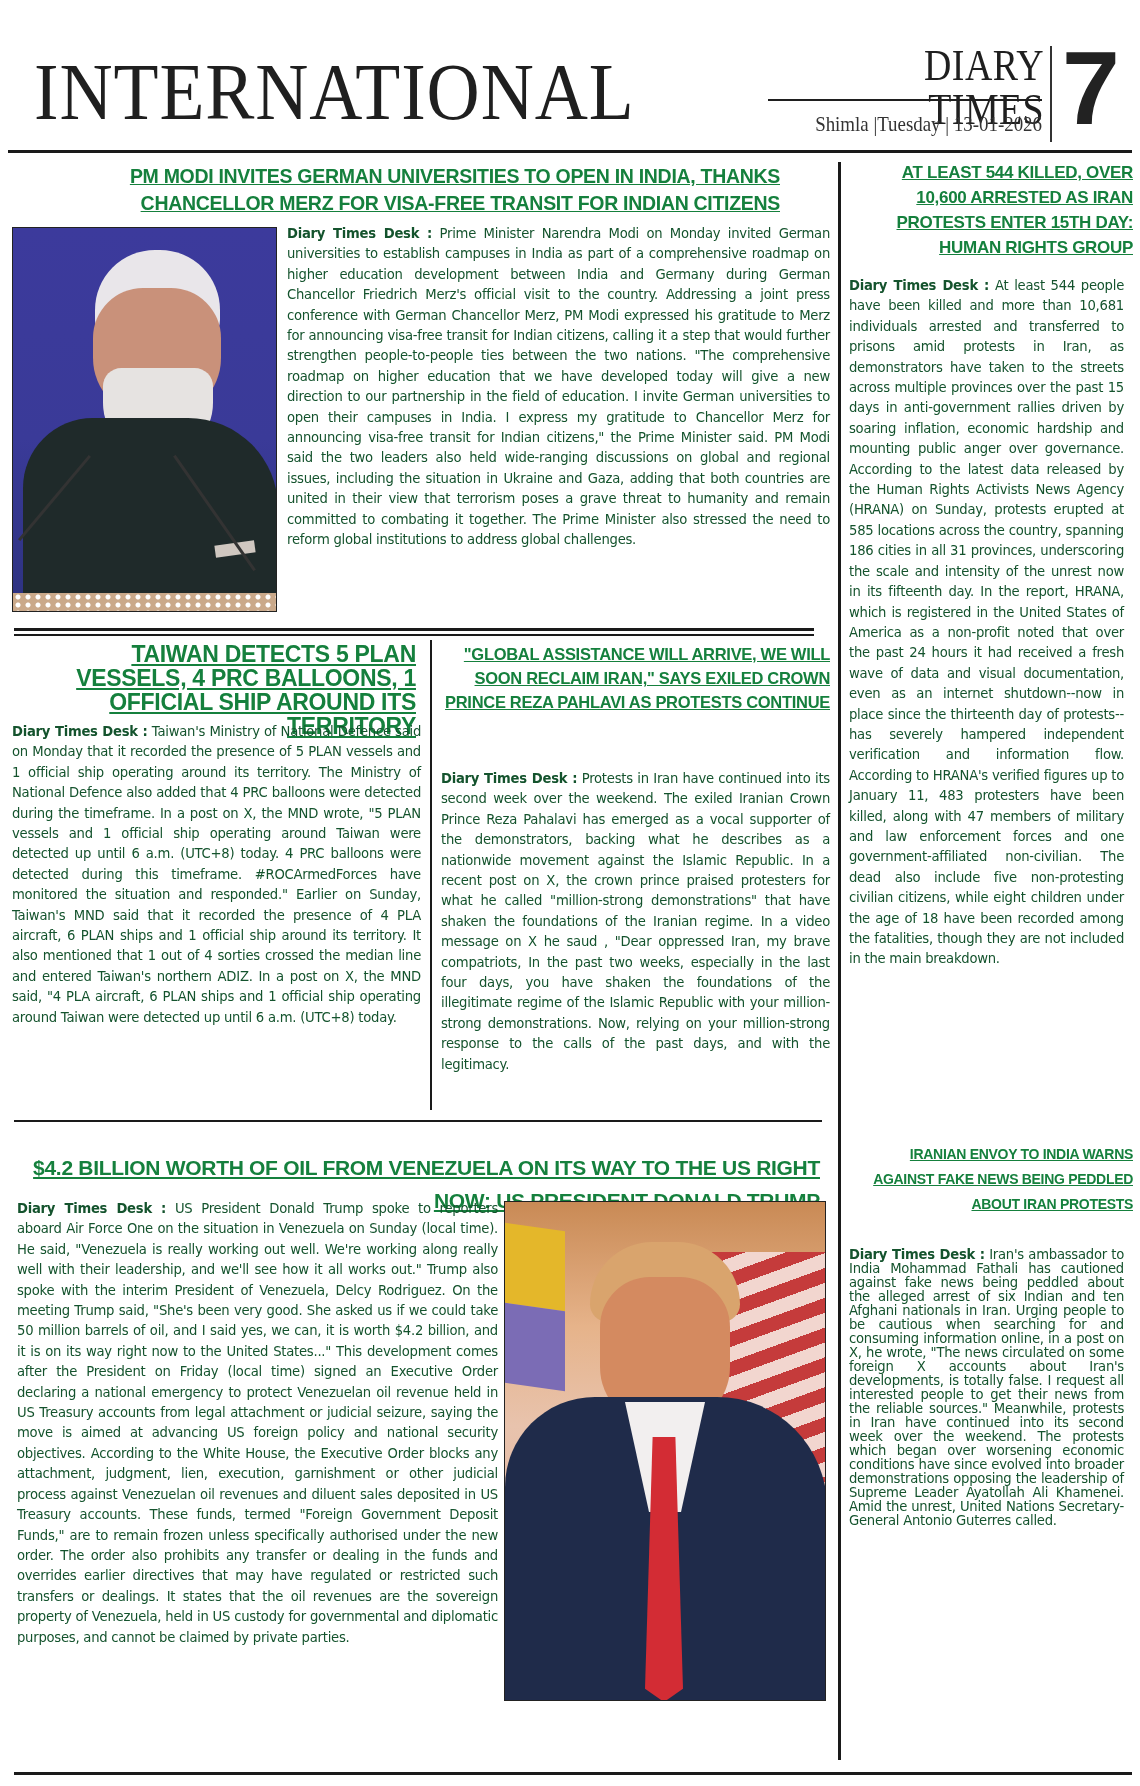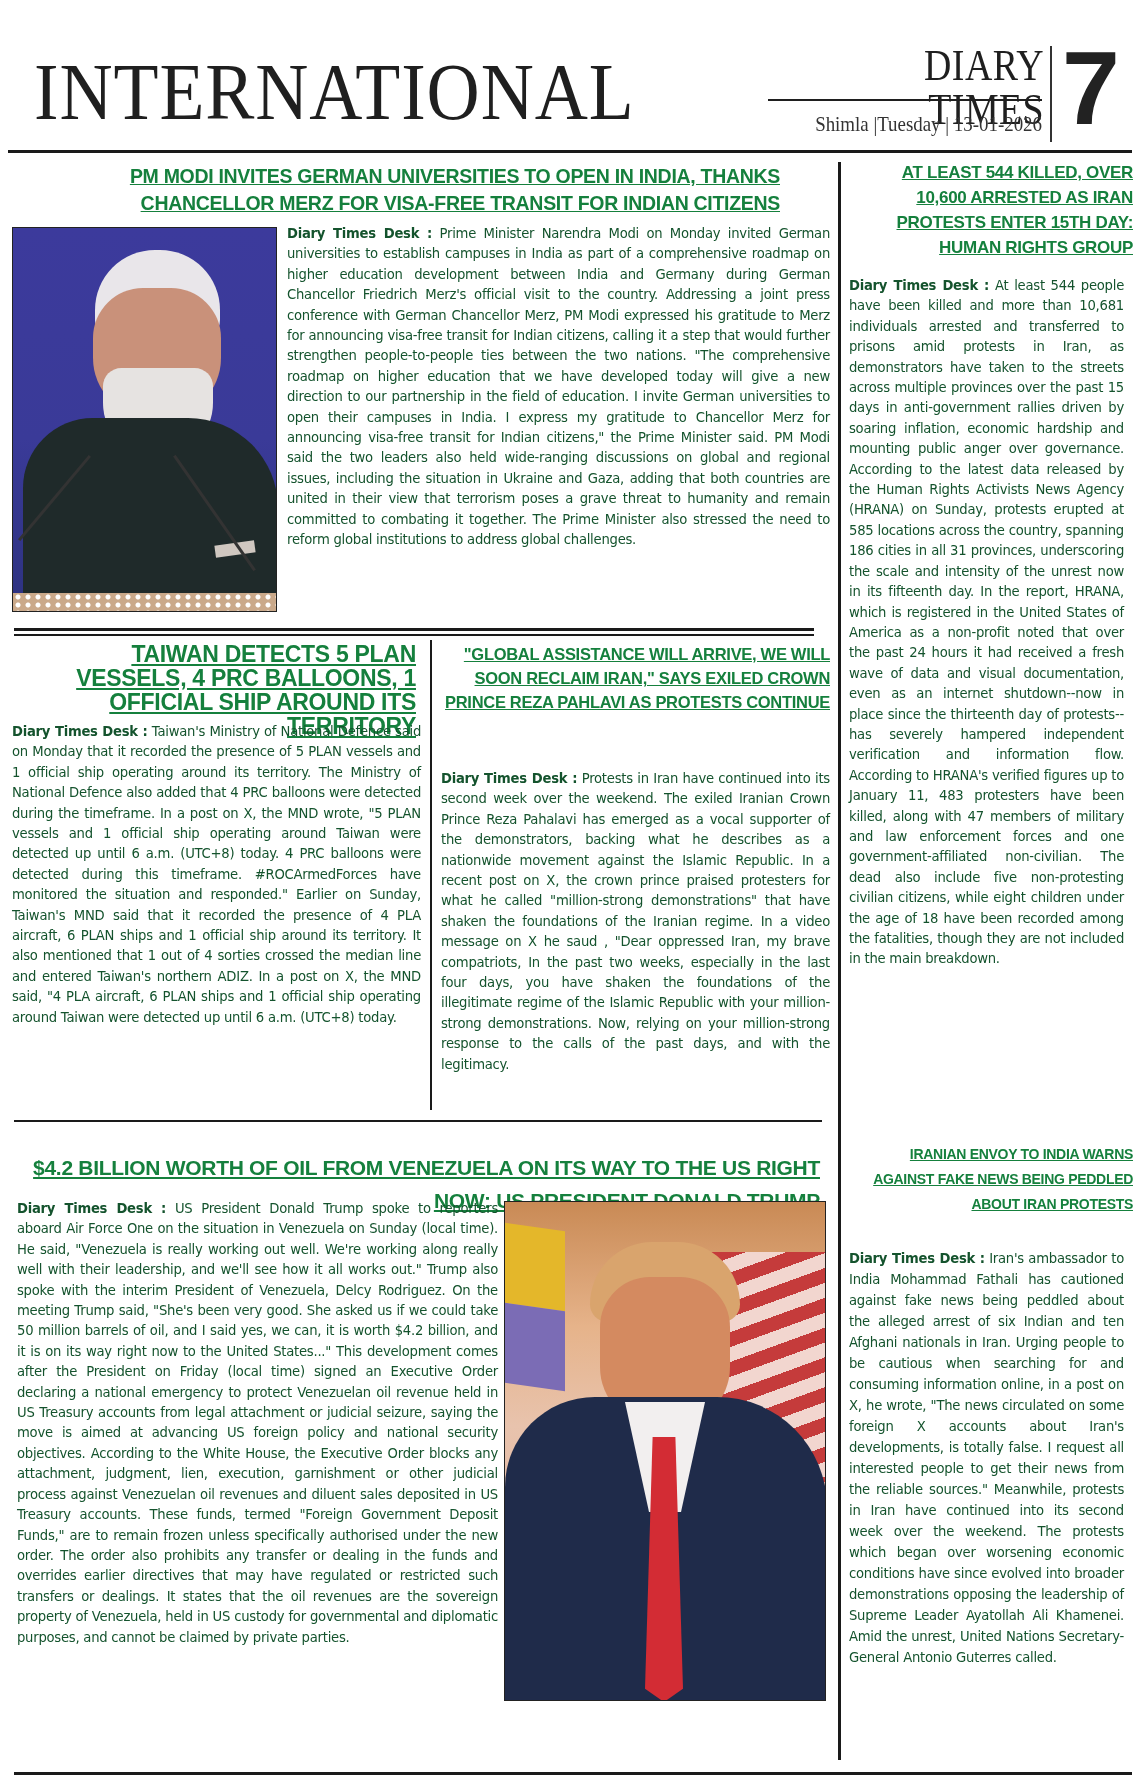--- a/index.html
+++ b/index.html
@@ -120,18 +120,18 @@
 
 <article>
   <h2 class="hl" style="left:848px; top:160px; width:285px; font-size:17px; line-height:25px;">AT LEAST 544 KILLED, OVER 10,600 ARRESTED AS IRAN PROTESTS ENTER 15TH DAY: HUMAN RIGHTS GROUP</h2>
   <p class="body" style="left:849px; top:268px; width:275px; line-height:20.4px;margin-top:8px;">
     <span class="lead">Diary Times Desk :</span><span>  At least 544 people have been killed and more than 10,681 individuals arrested and transferred to prisons amid protests in Iran, as demonstrators have taken to the streets across multiple provinces over the past 15 days in anti-government rallies driven by soaring inflation, economic hardship and mounting public anger over governance. According to the latest data released by the Human Rights Activists News Agency (HRANA) on Sunday, protests erupted at 585 locations across the country, spanning 186 cities in all 31 provinces, underscoring the scale and intensity of the unrest now in its fifteenth day. In the report, HRANA, which is registered in the United States of America as a non-profit noted that over the past 24 hours it had received a fresh wave of data and visual documentation, even as an internet shutdown--now in place since the thirteenth day of protests--has severely hampered independent verification and information flow. According to HRANA's verified figures up to January 11, 483 protesters have been killed, along with 47 members of military and law enforcement forces and one government-affiliated non-civilian. The dead also include five non-protesting civilian citizens, while eight children under the age of 18 have been recorded among the fatalities, though they are not included in the main breakdown.</span>
   </p>
 </article>
 
 <article>
   <h2 class="hl" style="left:848px; top:1142px; width:285px; font-size:14px; line-height:25px;">IRANIAN ENVOY TO INDIA WARNS AGAINST FAKE NEWS BEING PEDDLED ABOUT IRAN PROTESTS</h2>
-  <p class="body" style="left:849px; top:1248px; width:275px; line-height:21px;">
+  <p class="body" style="left:849px; top:1248px; width:275px; line-height:14px;">
     <span class="lead">Diary Times Desk :</span><span> Iran's ambassador to India Mohammad Fathali has cautioned against fake news being peddled about the alleged arrest of six Indian and ten Afghani nationals in Iran. Urging people to be cautious when searching for and consuming information online, in a post on X, he wrote, "The news circulated on some foreign X accounts about Iran's developments, is totally false. I request all interested people to get their news from the reliable sources." Meanwhile, protests in Iran have continued into its second week over the weekend. The protests which began over worsening economic conditions have since evolved into broader demonstrations opposing the leadership of Supreme Leader Ayatollah Ali Khamenei. Amid the unrest, United Nations Secretary-General Antonio Guterres called.</span>
   </p>
 </article>
 
 <div class="hrule" style="left:14px; top:1772px; width:1118px; height:3px;"></div>
 
 </body></html>

